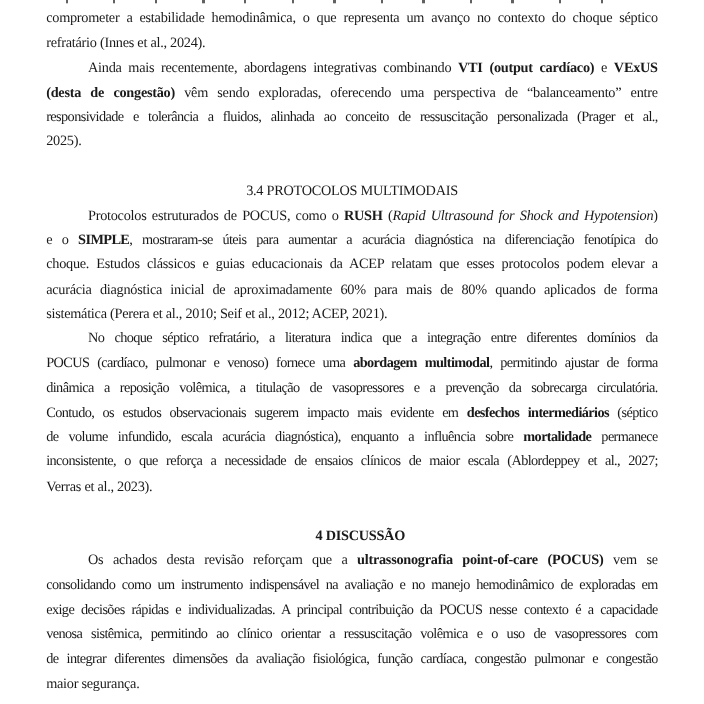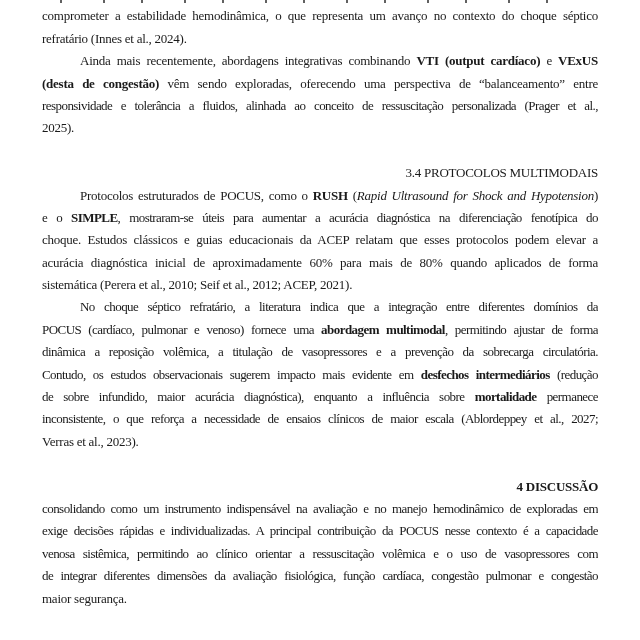--- a/index.html
+++ b/index.html
@@ -35,21 +35,21 @@
   .just {
     text-align: justify;
     text-align-last: justify;
   }
   .left {
     text-align: center;
     text-align-last: left;
   }
   .tight { letter-spacing: -0.55px; }
   .indent { text-indent: 38px; }
-  .heading { text-align: right; }
+  .heading { text-align: center; }
   .heading.bold { font-weight: bold; margin-left: 15px; }
   .b { font-weight: bold; }
   .i { font-style: italic; }
   
   .fragline { position: relative; }
   .fragline::after {
     content: "";
     position: absolute;
     left: 18px;
     right: 28px;
@@ -79,24 +79,25 @@
       <div class="line left"><span>2025).</span></div>
       <div class="line heading" style="margin-top: 22.4px;">3.4 PROTOCOLOS MULTIMODAIS</div>
       <div class="line just indent"><span>Protocolos estruturados de POCUS, como o </span><span class="b">RUSH</span><span> (</span><span class=" i">Rapid Ultrasound for Shock and Hypotension</span><span>)</span></div>
       <div class="line just tight"><span>e o </span><span class="b">SIMPLE</span><span>, mostraram-se úteis para aumentar a acurácia diagnóstica na diferenciação fenotípica do</span></div>
       <div class="line just"><span>choque. Estudos clássicos e guias educacionais da ACEP relatam que esses protocolos podem elevar a</span></div>
       <div class="line just"><span>acurácia diagnóstica inicial de aproximadamente 60% para mais de 80% quando aplicados de forma</span></div>
       <div class="line left"><span>sistemática (Perera et al., 2010; Seif et al., 2012; ACEP, 2021).</span></div>
       <div class="line just tight indent"><span>No choque séptico refratário, a literatura indica que a integração entre diferentes domínios da</span></div>
       <div class="line just tight"><span>POCUS (cardíaco, pulmonar e venoso) fornece uma </span><span class="b">abordagem multimodal</span><span>, permitindo ajustar de forma</span></div>
       <div class="line just tight"><span>dinâmica a reposição volêmica, a titulação de vasopressores e a prevenção da sobrecarga circulatória.</span></div>
-      <div class="line just tight"><span>Contudo, os estudos observacionais sugerem impacto mais evidente em </span><span class="b">desfechos intermediários</span><span> (redução</span></div>
-      <div class="line just tight"><span>de sobre infundido, maior acurácia diagnóstica), enquanto a influência sobre </span><span class="b">mortalidade</span><span> permanece</span></div>
+      <div class="line just tight"><span>Contudo, os estudos observacionais sugerem impacto mais evidente em </span><span class="b">desfechos intermediários</span><span> (séptico</span></div>
+      <div class="line just tight"><span>de volume infundido, escala acurácia diagnóstica), enquanto a influência sobre </span><span class="b">mortalidade</span><span> permanece</span></div>
       <div class="line just tight"><span>inconsistente, o que reforça a necessidade de ensaios clínicos de maior escala (Ablordeppey et al., 2027;</span></div>
       <div class="line left"><span>Verras et al., 2023).</span></div>
       <div class="line heading bold" style="margin-top: 22.4px;">4 DISCUSSÃO</div>
+      <div class="line just indent"><span>Os achados desta revisão reforçam que a </span><span class="b">ultrassonografia point-of-care (POCUS)</span><span> vem se</span></div>
       <div class="line just tight"><span>consolidando como um instrumento indispensável na avaliação e no manejo hemodinâmico de exploradas em</span></div>
       <div class="line just tight"><span>exige decisões rápidas e individualizadas. A principal contribuição da POCUS nesse contexto é a capacidade</span></div>
       <div class="line just tight"><span>venosa sistêmica, permitindo ao clínico orientar a ressuscitação volêmica e o uso de vasopressores com</span></div>
       <div class="line just tight"><span>de integrar diferentes dimensões da avaliação fisiológica, função cardíaca, congestão pulmonar e congestão</span></div>
       <div class="line left"><span>maior segurança.</span></div>
     </div>
 </div>
 
 </body></html>

